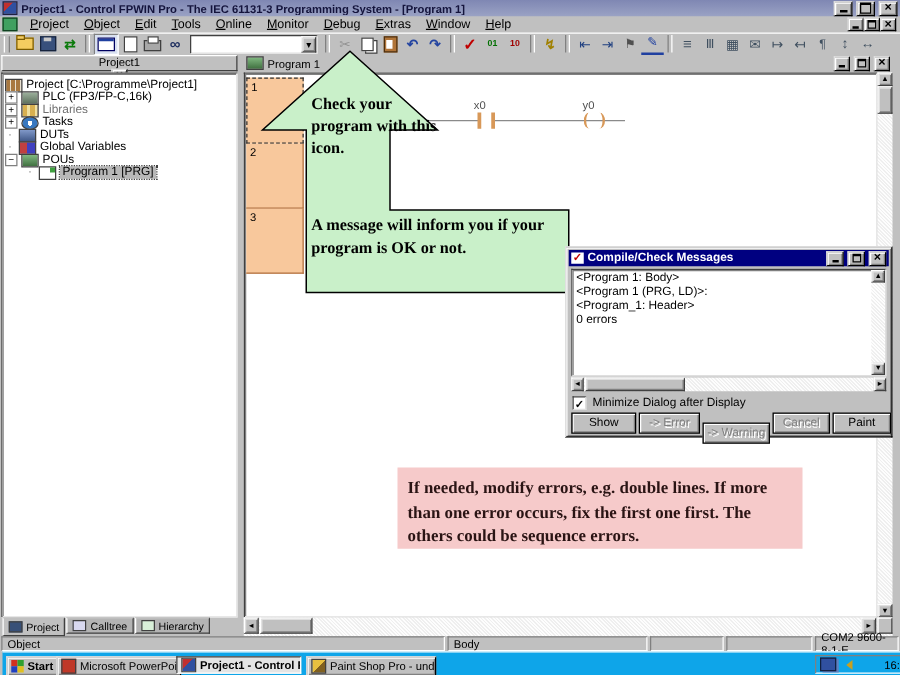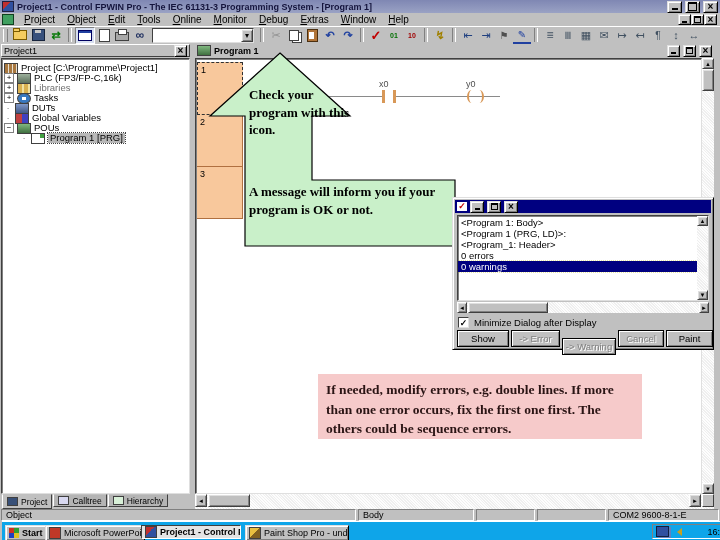--- a/index.html
+++ b/index.html
@@ -67,21 +67,21 @@
   .ic-fitw::after{content:"↔";color:#405060;font-size:11px;}
   .combo{width:100px;height:13px;background:#fff;border:1px solid;border-color:#404040 #dfdfdf #dfdfdf #404040;display:flex;margin:0 3px;flex:0 0 auto;}
   .combo input{flex:1;border:0;font-size:9px;padding:0 2px;min-width:0;background:transparent;}
   .combo .drop{width:12px;height:100%;box-sizing:border-box;display:flex;align-items:center;justify-content:center;}
   .arr-d::after{content:"▾";font-size:8px;}
   .arr-u::after{content:"▲";font-size:6px;}
   .arr-dn::after{content:"▼";font-size:6px;}
   .arr-l::after{content:"◄";font-size:6px;}
   .arr-r::after{content:"►";font-size:6px;}
   
-  .panelhdr{display:flex;align-items:center;justify-content:space-between;padding:0 2px;box-sizing:border-box;font-size:9px;}
+  .panelhdr{display:flex;align-items:center;justify-content:space-between;padding:0 2px;box-sizing:border-box;font-size:9px;flex-direction:column;}
   
   .tree{font-size:9.5px;line-height:10px;}
   .trow{display:flex;align-items:center;gap:3px;height:10px;white-space:nowrap;}
   .exp{width:8px;height:8px;background:#fff;border:1px solid #808080;display:inline-flex;align-items:center;justify-content:center;font-size:8px;line-height:1;flex:0 0 auto;}
   .exp-plus::after{content:"+";margin-top:-1px;}
   .exp-minus::after{content:"−";margin-top:-1px;}
   .leafdot{width:8px;display:inline-block;text-align:center;color:#808080;}
   .ticon{width:12px;height:9px;display:inline-block;border:1px solid #404040;flex:0 0 auto;}
   .t-book{background:repeating-linear-gradient(90deg,#a87840 0 3px,#e8e0d0 3px 4px);}
   .t-plc{background:linear-gradient(#9cb09c,#5c705c);}
@@ -215,21 +215,21 @@
     <span class="tbi ic-para" title="comments"></span>
     <span class="tbi ic-fith" title="fit-height"></span>
     <span class="tbi ic-fitw" title="fit-width"></span>
   </div>
 
   <div class="abs panelhdr out" style="left:1px;top:44px;width:189px;height:13px;">
     <span>Project1</span>
     <span class="capbtn out2 glyph-close" style="width:11px;height:10px;"></span>
   </div>
 
-  <div class="abs" style="left:195px;top:44px;width:519px;height:13px;display:flex;align-items:center;gap:3px;padding:0 2px;box-sizing:border-box;font-weight:bold;">
+  <div class="abs" style="left:195px;top:44px;width:519px;height:13px;display:flex;align-items:center;gap:3px;padding:0 2px;box-sizing:border-box;">
     <span class="ticon t-pou"></span>
     <span style="font-size:9px;">Program 1</span>
     <span style="flex:1"></span>
     <span class="capbtn out2" style="width:11px;height:10px;">
         <span class="glyph-min" style="width:5px;"></span>
       </span>
     <span class="capbtn out2" style="width:11px;height:10px;">
         <span class="glyph-max" style="width:5px;height:4px;"></span>
       </span>
     <span class="capbtn out2 glyph-close" style="width:11px;height:10px;"></span>
@@ -313,46 +313,46 @@
     <div class="sbbtn arr-dn abs" style="left:0;top:425px;width:12px;height:11px;box-sizing:border-box;"></div>
   </div>
 
   <div class="abs sb" style="left:195px;top:494px;width:519px;height:15px;">
     <div class="sbbtn arr-l abs" style="left:0;top:0;width:12px;height:13px;box-sizing:border-box;"></div>
     <div class="thumb abs" style="left:13px;top:0;width:42px;height:13px;box-sizing:border-box;"></div>
     <div class="sbbtn arr-r abs" style="left:494px;top:0;width:12px;height:13px;box-sizing:border-box;"></div>
     <div class="abs out" style="left:507px;top:0;width:12px;height:13px;box-sizing:border-box;"></div>
   </div>
 
-  <div class="abs" style="left:199px;top:52px;width:258px;height:196px;z-index:4;">
+  <div class="abs" style="left:199px;top:40px;width:258px;height:196px;z-index:4;">
     <svg width="258" height="196">
       <polygon points="81,1 151,64 113,64 113,128 256,128 256,194 46,194 46,64 11,64" fill="#c9f0c9" stroke="#000000" stroke-width="1.2"></polygon>
     </svg>
     <div class="abs serifbold" style="left:50px;top:34px;width:102px;font-size:13px;line-height:1.35;">Check your program with this icon.</div>
     <div class="abs serifbold" style="left:50px;top:131px;width:202px;font-size:13px;line-height:1.4;">A message will inform you if your program is OK or not.</div>
   </div>
 
   <div class="abs out2" style="left:452px;top:197px;width:262px;height:153px;z-index:6;box-sizing:border-box;">
     <div class="dlg-title abs" style="left:2px;top:2px;width:256px;height:13px;box-sizing:border-box;">
       <span style="width:10px;height:9px;background:#fff;color:#c00000;font-size:9px;line-height:9px;text-align:center;font-weight:bold;">✓</span>
+      <span style="flex:1;">Compile/Check Messages</span>
       <span class="capbtn out2" style="width:12px;height:10px;color:#000;">
           <span class="glyph-min" style="width:5px;"></span>
         </span>
       <span class="capbtn out2" style="width:12px;height:10px;color:#000;">
           <span class="glyph-max" style="width:5px;height:4px;"></span>
         </span>
       <span class="capbtn out2 glyph-close" style="width:12px;height:10px;color:#000;"></span>
     </div>
     <div class="abs sunkw" style="left:4px;top:17px;width:252px;height:86px;box-sizing:border-box;overflow:hidden;">
       <div style="margin-right:11px;padding-top:1px;">
         <div class="dlgmsg">&lt;Program 1: Body&gt;</div>
         <div class="dlgmsg">&lt;Program 1 (PRG, LD)&gt;:</div>
         <div class="dlgmsg">&lt;Program_1: Header&gt;</div>
         <div class="dlgmsg">0 errors</div>
-        <div class="dlgmsg sel">0 warnings</div>
       </div>
       <div class="abs sb" style="right:0;top:0;width:11px;height:100%;">
         <div class="sbbtn arr-u" style="width:11px;height:10px;box-sizing:border-box;"></div>
         <div class="sbbtn arr-dn abs" style="left:0;bottom:0;width:11px;height:10px;box-sizing:border-box;"></div>
       </div>
     </div>
     <div class="abs sb" style="left:4px;top:104px;width:252px;height:11px;">
       <div class="sbbtn arr-l abs" style="left:0;top:0;width:10px;height:11px;box-sizing:border-box;"></div>
       <div class="thumb abs" style="left:11px;top:0;width:80px;height:11px;box-sizing:border-box;"></div>
       <div class="sbbtn arr-r abs" style="right:0;top:0;width:10px;height:11px;box-sizing:border-box;"></div>
@@ -365,21 +365,21 @@
     <div class="abs btn dis" style="left:58px;top:132px;width:47px;height:15px;">-&gt; Error</div>
     <div class="abs btn dis" style="left:109px;top:140px;width:52px;height:15px;">-&gt; Warning</div>
     <div class="abs btn dis" style="left:165px;top:132px;width:44px;height:15px;">Cancel</div>
     <div class="abs btn" style="left:213px;top:132px;width:45px;height:15px;">Paint</div>
   </div>
 
   <div class="abs note serifbold" style="left:318px;top:374px;width:324px;height:65px;font-size:13.5px;line-height:1.45;z-index:4;">If needed, modify errors, e.g. double lines. If more than one error occurs, fix the first one first. The others could be sequence errors.</div>
 
   <div class="abs" style="left:0;top:509px;width:720px;height:12px;display:flex;gap:2px;padding:0 1px;box-sizing:border-box;">
     <div class="sbar" style="width:355px;">Object</div>
-    <div class="sbar" style="width:116px;">Body</div>
+    <div class="sbar" style="width:160px;">Body</div>
     <div class="sbar" style="width:59px;"></div>
     <div class="sbar" style="width:69px;"></div>
     <div class="sbar" style="flex:1;">COM2 9600-8-1-E</div>
   </div>
 
   <div class="abs" style="left:2px;top:521px;width:720px;height:19px;border-top:1px solid #fff;background:#0ea5e9;">
     <div class="abs out2 task" style="left:3px;top:3px;width:36px;height:14px;font-weight:bold;">
       <span class="flag">
         <span style="background:#d03020;"></span>
           <span style="background:#30a030;"></span>

